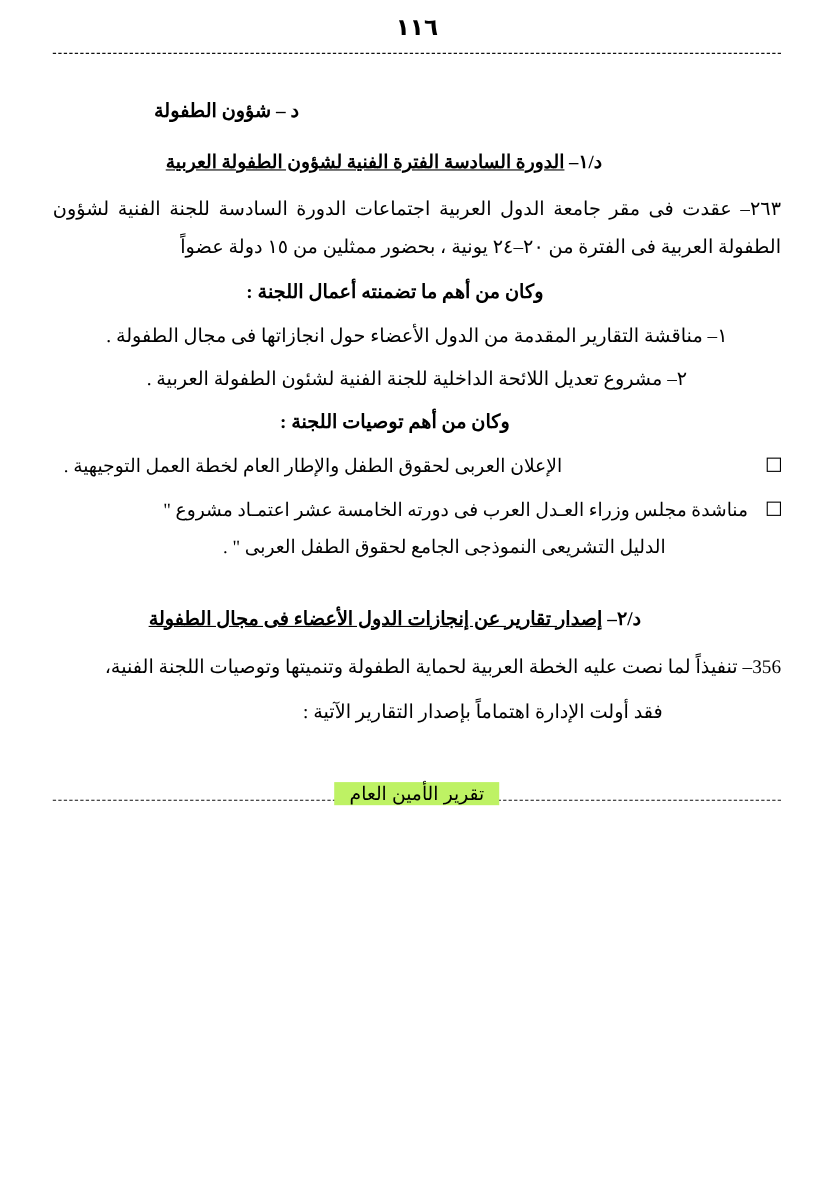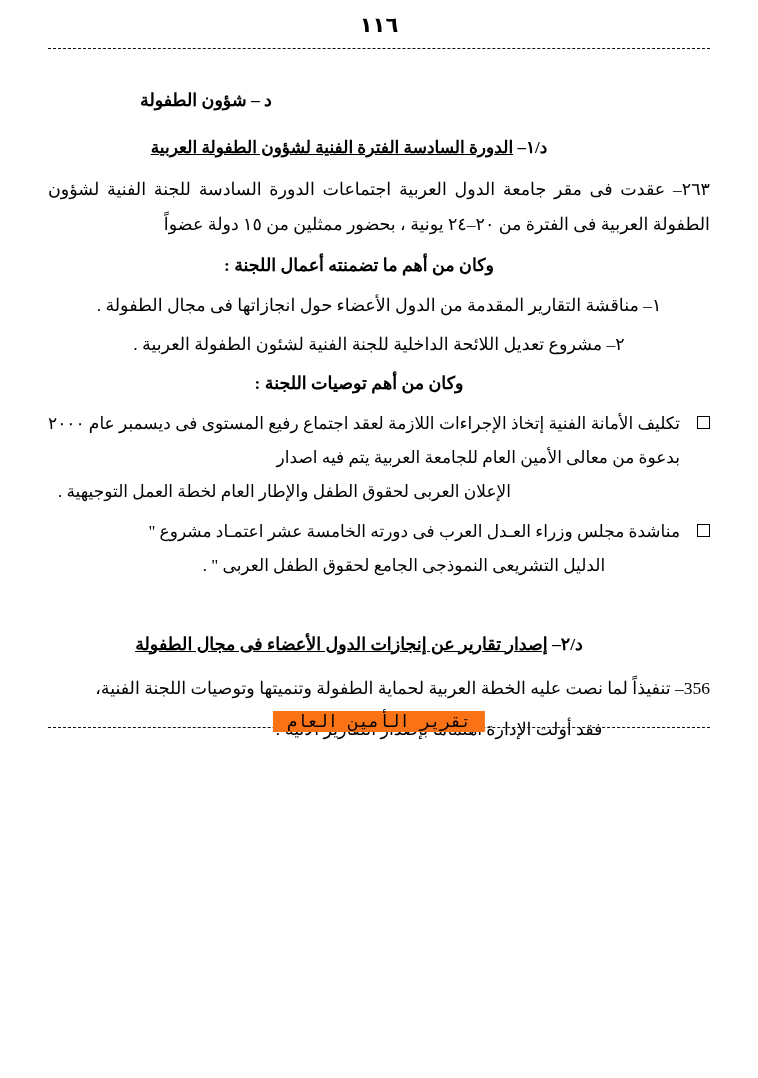--- a/index.html
+++ b/index.html
@@ -123,21 +123,21 @@
   .rec-list li .tail {
     display: block;
     text-align: left;
     padding-left: 10px;
   }
   .rec-list li .tail.center {
     text-align: center;
     padding-left: 80px;
   }
   .section-2 {
-    margin-top: 44px;
+    margin-top: 30px;
   }
   .section-title {
     text-align: center;
     font-weight: bold;
     font-size: 17.5px;
     margin: 0 0 10px 0;
     padding-right: 40px;
     white-space: nowrap;
   }
   .section-title .ul { text-decoration: underline; }
@@ -150,24 +150,24 @@
   .footer-rule {
     border: none;
     border-top: 1px dashed #111;
     margin: 0;
   }
   .footer-label {
     position: absolute;
     left: 50%;
     transform: translateX(-50%);
     top: -16px;
-    background: #f97316;
+    background: #bef264;
     padding: 0 14px;
     font-size: 17px;
-    font-family: Liberation Mono, monospace;
+    font-family: Liberation Sans, sans-serif;
     white-space: nowrap;
     letter-spacing: 1px;
   }
   .just-last { text-align: justify; }
 </style>
 </head>
 <body>
 
 <div class="page">
 
@@ -194,21 +194,20 @@
       <li>
         <span class="num-item">٢– مشروع تعديل اللائحة الداخلية للجنة الفنية لشئون الطفولة العربية .</span>
       </li>
     </ul>
 
     <div class="bold-line">وكان من أهم توصيات اللجنة :</div>
 
     <ul class="rec-list">
       <li>
         <span class="box"></span>
-        <span>تكليف الأمانة الفنية إتخاذ الإجراءات اللازمة لعقد اجتماع رفيع المستوى فى ديسمبر عام ٢٠٠٠ بدعوة من معالى الأمين العام للجامعة العربية يتم فيه اصدار</span>
         <span class="tail">الإعلان العربى لحقوق الطفل والإطار العام لخطة العمل التوجيهية .</span>
       </li>
       <li>
         <span class="box"></span>
         <span>مناشدة مجلس وزراء العـدل العرب فى دورته الخامسة  عشر اعتمـاد مشروع "</span>
         <span class="tail center">الدليل التشريعى النموذجى الجامع لحقوق الطفل العربى " .</span>
       </li>
     </ul>
 
     <div class="section-2">

